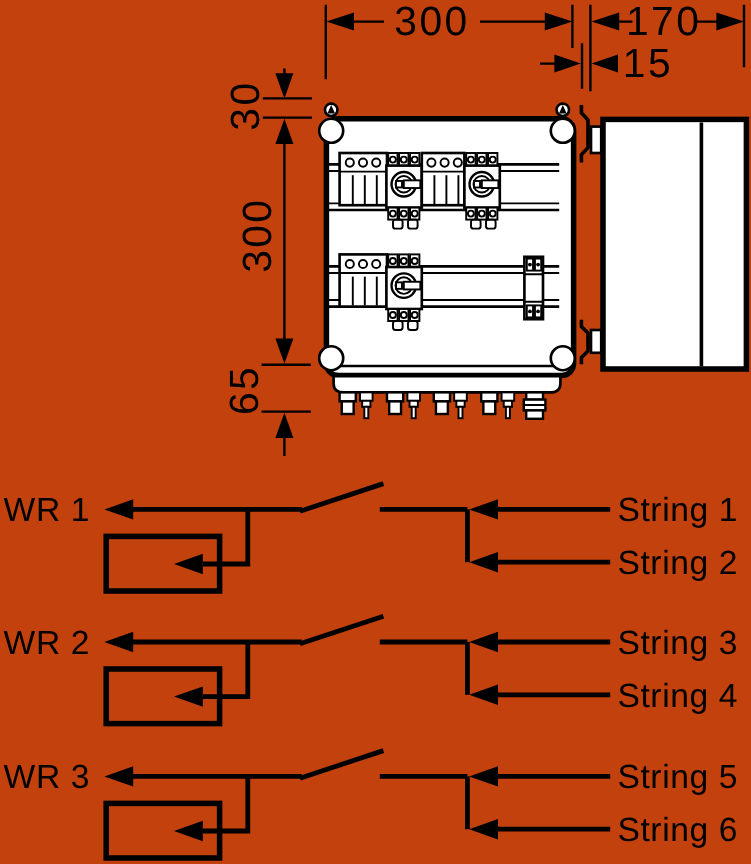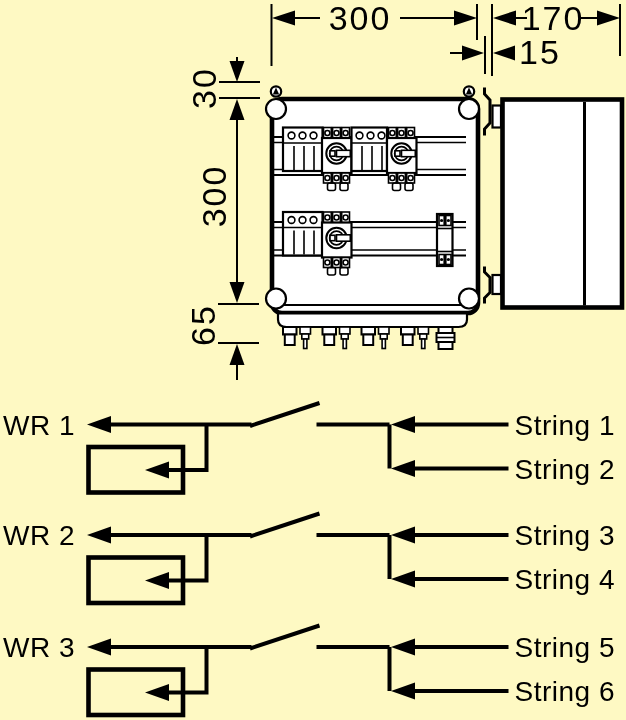--- a/index.html
+++ b/index.html
@@ -1,16 +1,16 @@
 <!DOCTYPE html>
 <html><head>
 <meta charset="utf-8">
 <style>
   html,body{margin:0;padding:0;background:#fff;}
-  .stage{position:relative;width:626px;height:720px;background:#fef9c3;overflow:hidden;}
+  .stage{position:relative;width:626px;height:720px;background:#c2410c;overflow:hidden;}
   svg{display:block;}
   svg line,svg path,svg rect,svg circle,svg polyline{stroke:#000;fill:none;}
   .s16{stroke-width:1.6}
   .s2{stroke-width:2}
   .s22{stroke-width:2.2}
   .s3{stroke-width:3}
   .s4{stroke-width:4}
   .s46{stroke-width:4.6}
   .wf{fill:#fff}
   .blk{fill:#000;stroke:none}

